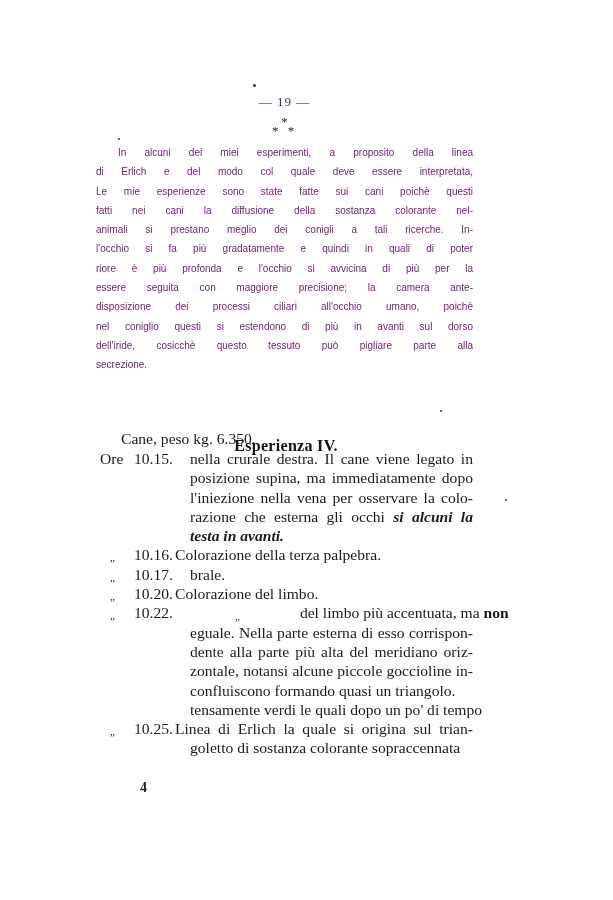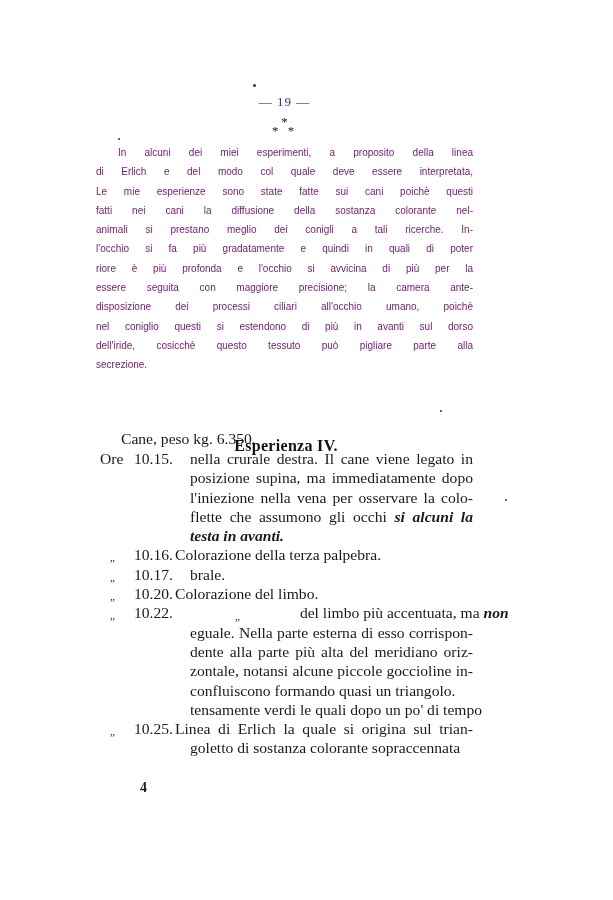--- a/index.html
+++ b/index.html
@@ -135,21 +135,21 @@
     }
     .entry .desc .dline.first { margin-left: -15px; }
     .entry .desc .dline.last { text-align-last: left; }
     .entry .desc .dline.ditto-line { text-align-last: left; }
     .ditto-mark {
       display: inline-block;
       font-size: 11px;
       vertical-align: -2px;
     }
     .it { font-style: italic; font-weight: bold; }
-    .bold { font-weight: bold; font-style: italic; }
+    .bold { font-weight: bold; }
     .footer-sig {
       position: absolute;
       left: 140px;
       top: 780px;
       font-family: "Liberation Serif", serif;
       font-weight: bold;
       font-size: 14px;
       color: #222;
     }
   </style>
@@ -191,21 +191,21 @@
 
   <div class="log">
 
     <div class="entry">
       <span class="prefix">Ore</span>
       <span class="time">10.15.</span>
       <div class="desc">
         <span class="dline">nella crurale destra. Il cane viene legato in</span>
         <span class="dline">posizione supina, ma immediatamente dopo</span>
         <span class="dline">l'iniezione nella vena per osservare la colo-</span>
-        <span class="dline"><span>flette che assumono gli occhi</span> <span class="it">si alcuni la</span></span>
+        <span class="dline"><span>razione che esterna gli occhi</span> <span class="it">si alcuni la</span></span>
         <span class="dline last it">testa in avanti.</span>
       </div>
     </div>
 
     <div class="entry">
       <span class="prefix ditto">„</span>
       <span class="time">10.16.</span>
       <div class="desc">
         <span class="dline first last">Colorazione della terza palpebra.</span>
       </div>

